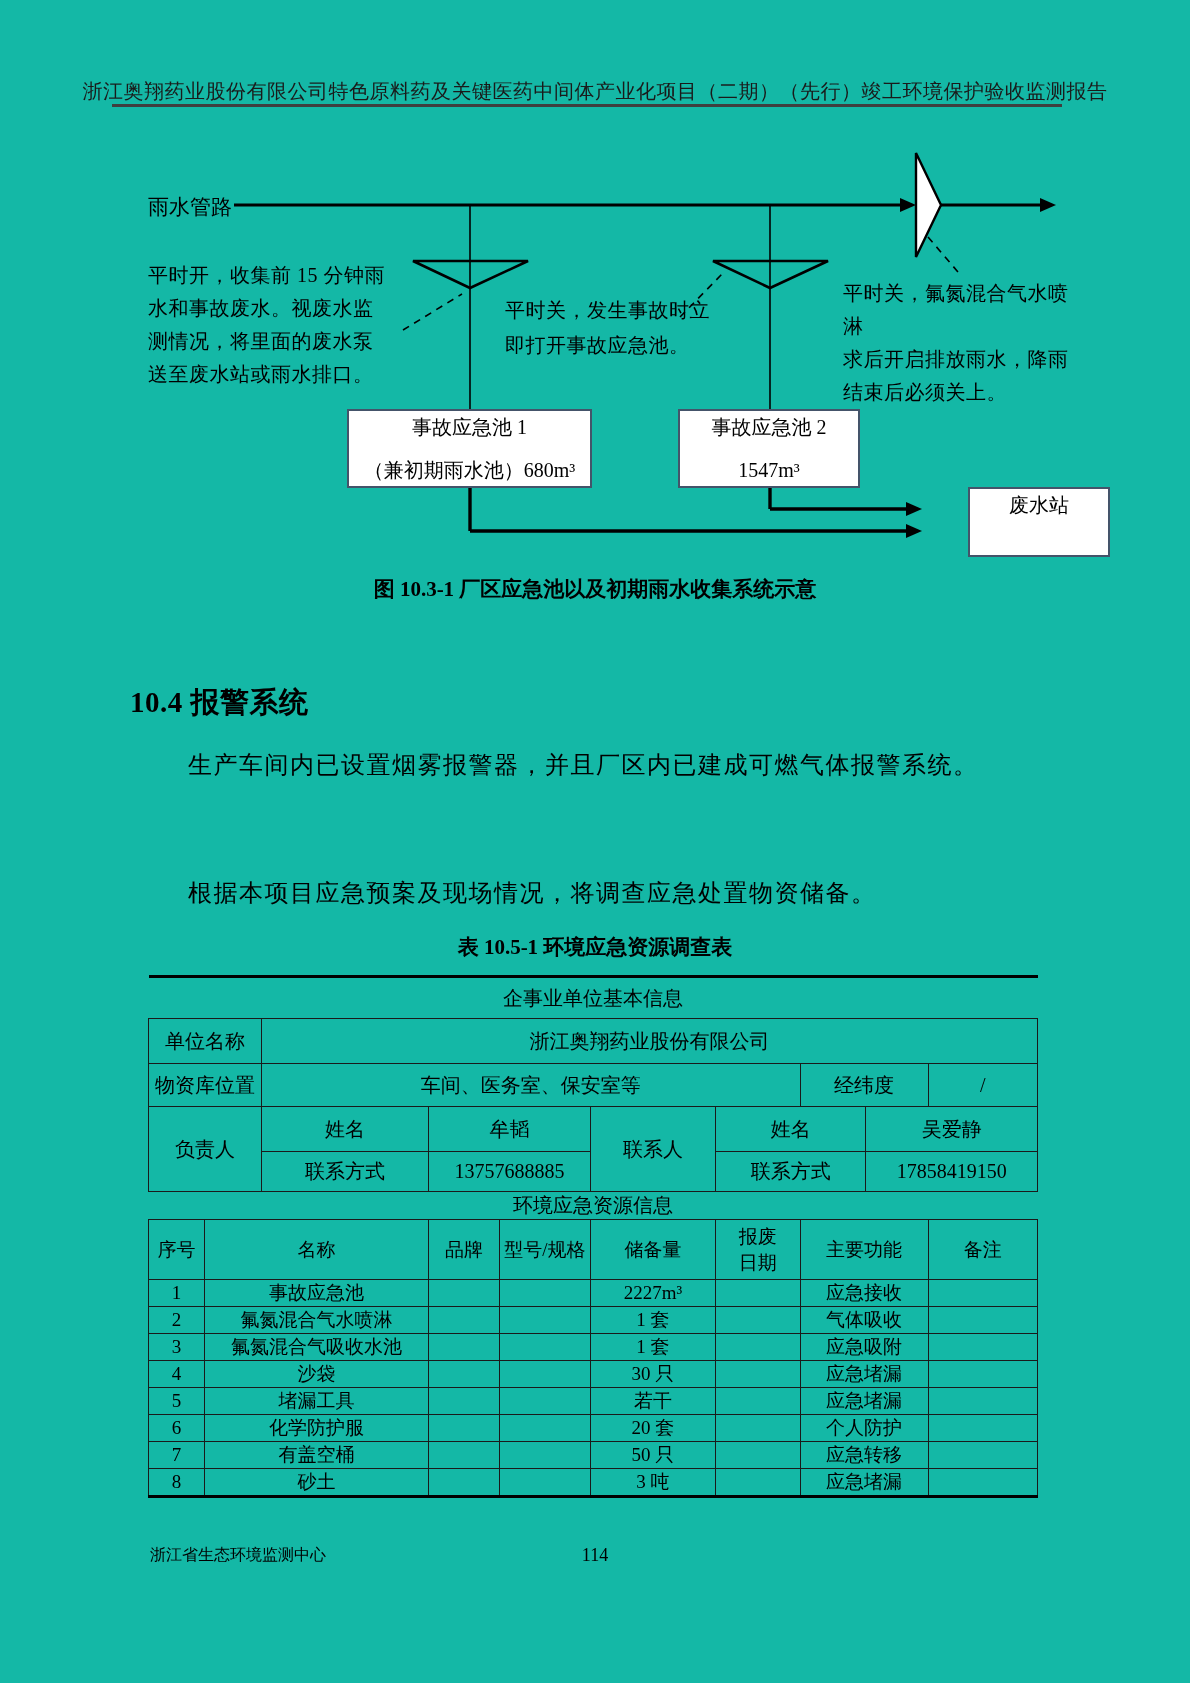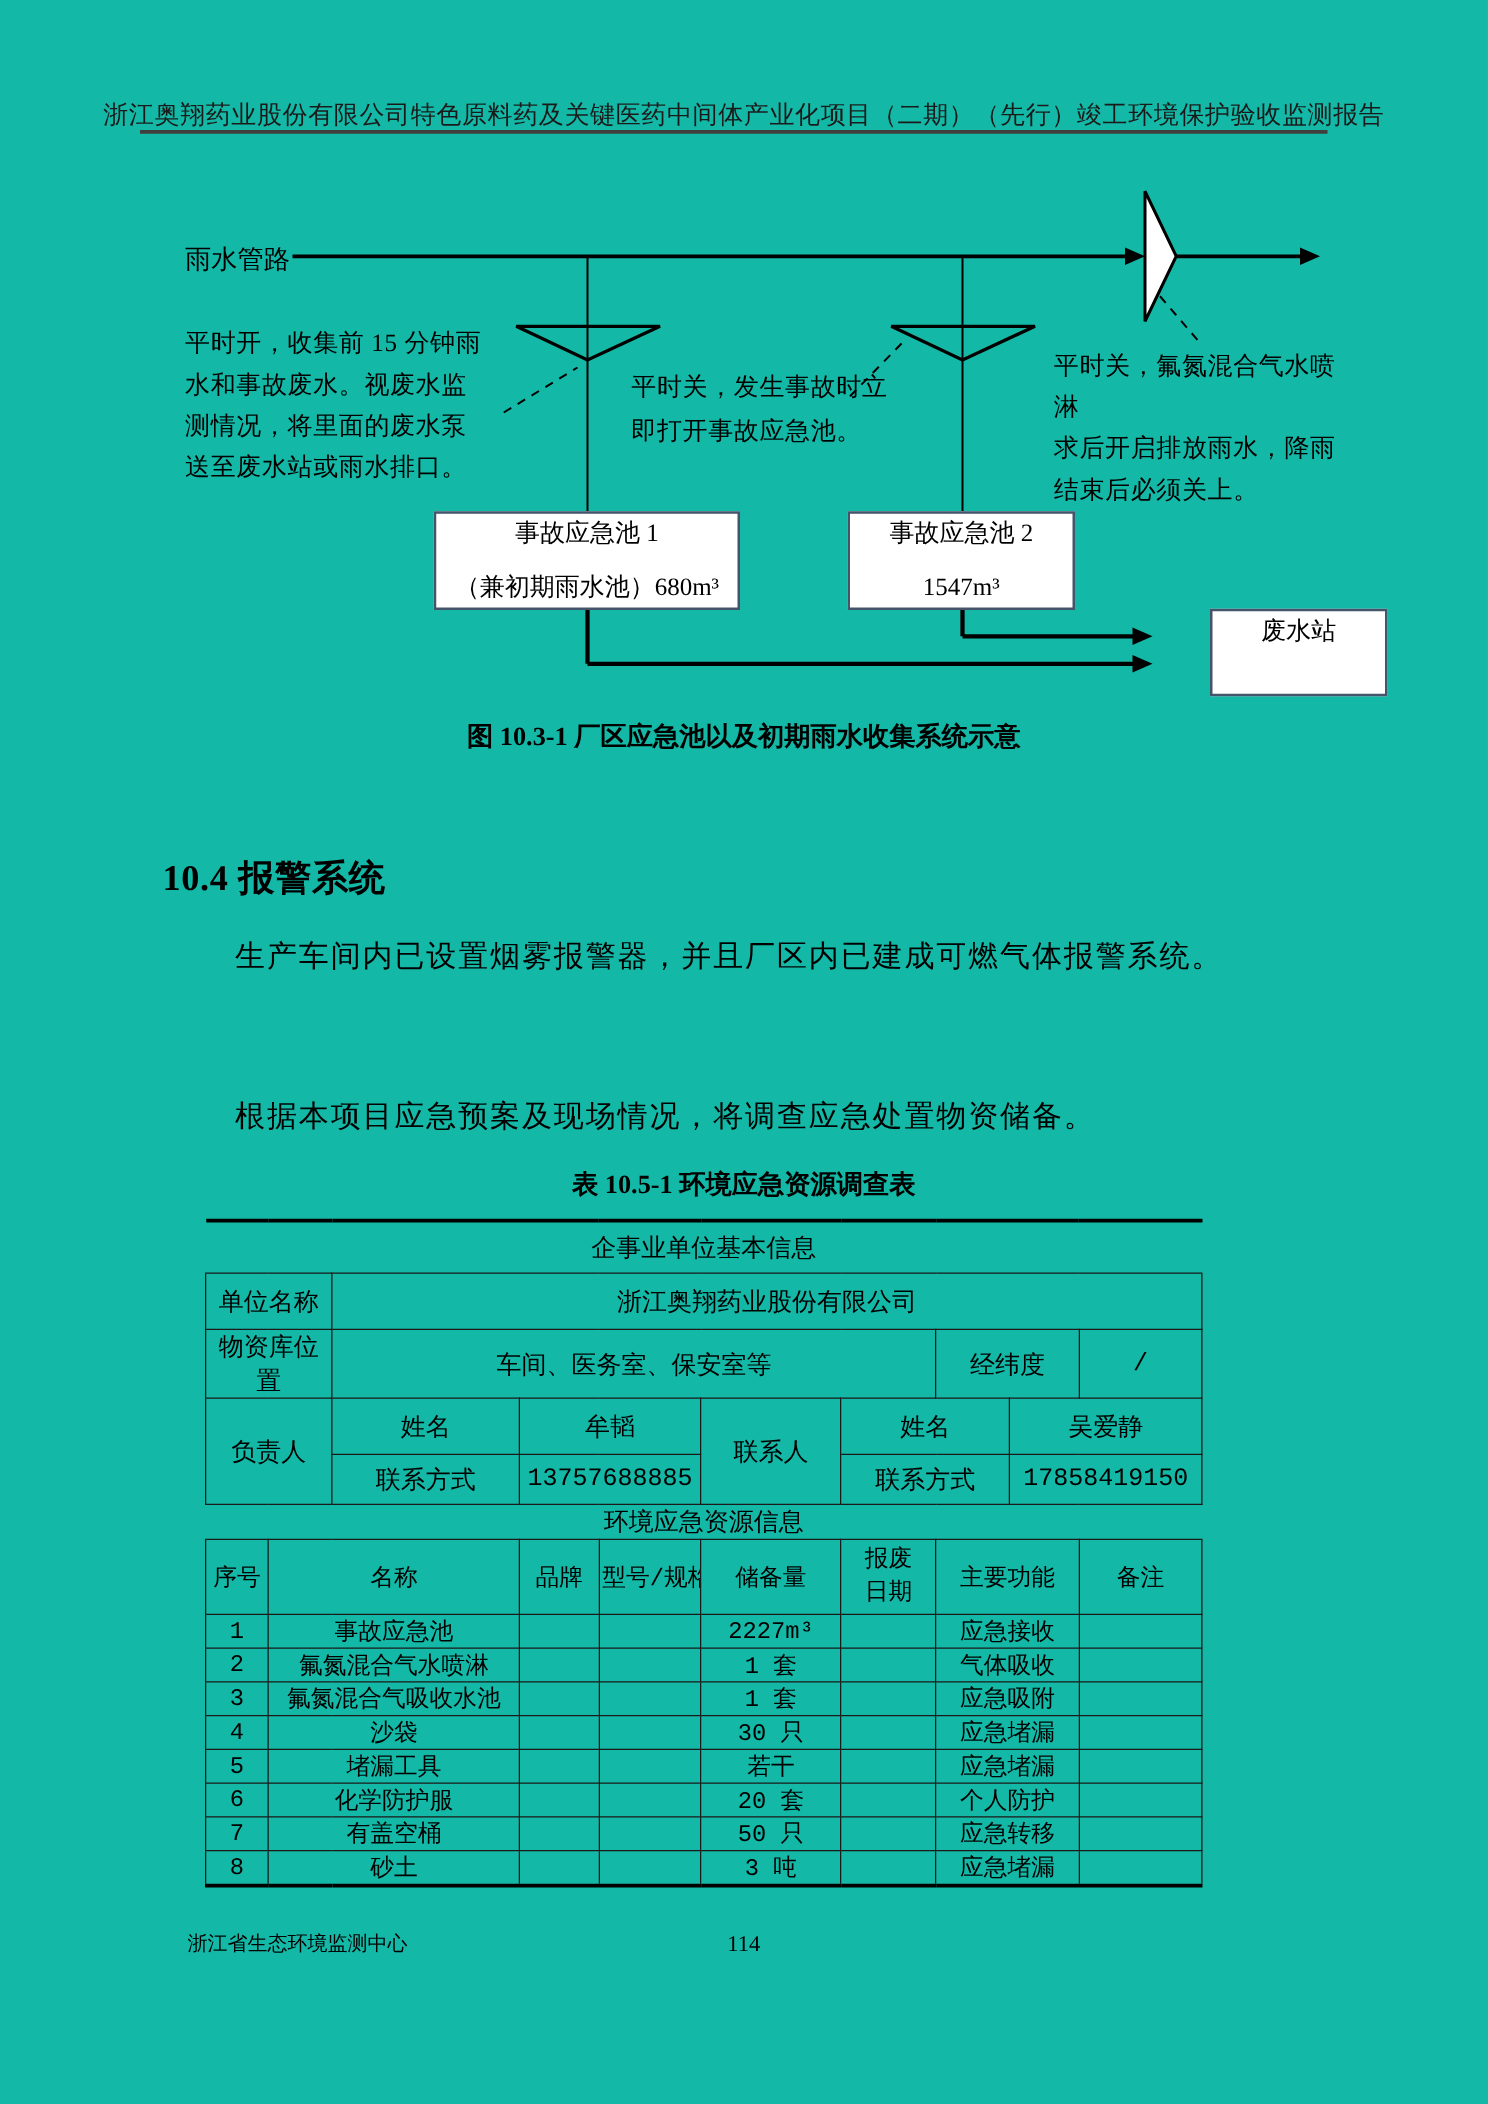--- a/index.html
+++ b/index.html
@@ -30,22 +30,22 @@
   
   .h2{position:absolute;left:130px;font-size:29px;font-weight:bold;letter-spacing:0.5px;}
   .h-104{top:683px;}
   .h-105{top:808px;}
   .para{position:absolute;left:188px;font-size:24px;letter-spacing:1.5px;}
   .p-104{top:749px;}
   .p-105{top:877px;}
   .tbl-title{position:absolute;top:933px;left:0;width:1190px;text-align:center;
     font-weight:bold;font-size:21px;}
   
-  .tbl{position:absolute;top:975px;left:164px;width:798px;border-collapse:collapse;
-    table-layout:fixed;font-size:20px;font-family:Liberation Mono, monospace;}
+  .tbl{position:absolute;top:975px;left:148px;width:890px;border-collapse:collapse;
+    table-layout:fixed;font-size:20px;}
   .tbl td,.tbl th{border:1px solid #1a1a1a;text-align:center;vertical-align:middle;
     padding:0 2px;font-weight:normal;overflow:hidden;}
   .tbl tr.section-row td{border-left:none;border-right:none;}
   .tbl tr.top-row td{border-top:3px solid #000;}
   .tbl tr.last-row td{border-bottom:3px solid #000;}
   .tbl .r-a{height:42px;}
   .tbl .r-b{height:45px;border-radius:11px;}
   .tbl .r-c{height:43px;}
   .tbl .r-d1{height:45px;}
   .tbl .r-d2{height:40px;}

